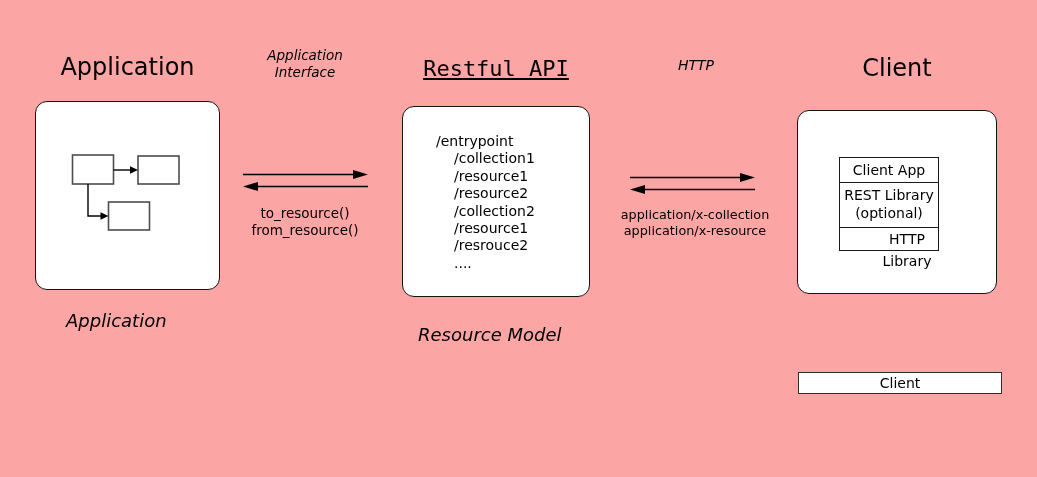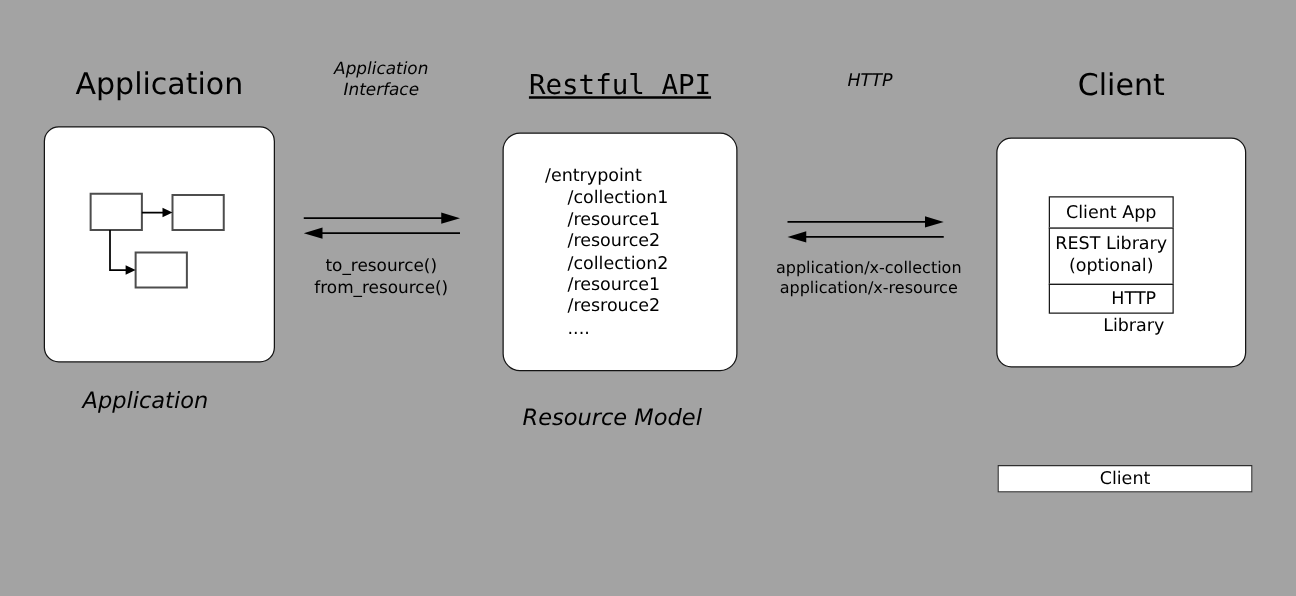--- a/index.html
+++ b/index.html
@@ -1,20 +1,20 @@
 <!DOCTYPE html>
 <html><head>
 <meta charset="utf-8">
 <style>
   html, body { margin: 0; padding: 0; background: #ffffff; }
   #canvas {
     position: relative;
     width: 1037px;
     height: 477px;
-    background: #a3a3a3;
+    background: #fca5a5;
     font-family: "DejaVu Sans", "Liberation Sans", sans-serif;
     color: #000;
     overflow: hidden;
   }
   .abs { position: absolute; }
 
   
   .big-title { font-size: 24px; text-align: center; white-space: nowrap; }
   .mono-title { font-family: "DejaVu Sans Mono", "Liberation Mono", monospace; font-size: 22px; text-decoration: underline; }
   .italic-label { font-style: italic; font-size: 13.5px; text-align: center; line-height: 17px; }
@@ -94,21 +94,21 @@
       <rect x="36.5" y="53" width="41" height="29" fill="none" stroke="#4d4d4d" stroke-width="1.6"></rect>
       <rect x="102" y="54" width="41" height="28" fill="none" stroke="#4d4d4d" stroke-width="1.6"></rect>
       <rect x="72.5" y="100" width="41" height="28" fill="none" stroke="#4d4d4d" stroke-width="1.6"></rect>
       <line x1="77.5" y1="68" x2="95" y2="68" stroke="#000" stroke-width="1.4"></line>
       <polygon points="94,64.2 102,68 94,71.8" fill="#000"></polygon>
       <path d="M52,82 L52,114 L65.5,114" fill="none" stroke="#000" stroke-width="1.4"></path>
       <polygon points="64.5,110.2 72.5,114 64.5,117.8" fill="#000"></polygon>
     </svg>
   </div>
 
-  <div class="round-box" style="left:402px; top:106px; width:188px; height:191px;border-radius:14px;">
+  <div class="round-box" style="left:402px; top:106px; width:188px; height:191px;">
     <div class="tree">
       <div class="lvl0">/entrypoint</div>
       <div class="lvl1">/collection1</div>
       <div class="lvl2">/resource1</div>
       <div class="lvl2">/resource2</div>
       <div class="lvl1">/collection2</div>
       <div class="lvl2">/resource1</div>
       <div class="lvl2">/resrouce2</div>
       <div class="lvl1">....</div>
     </div>

